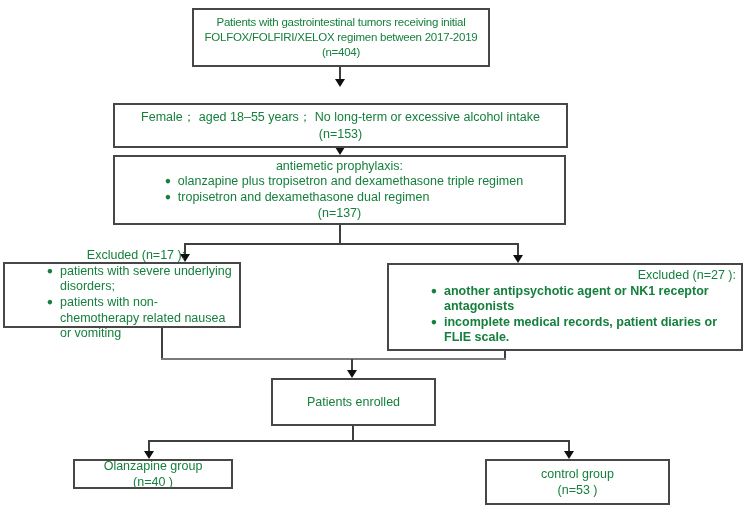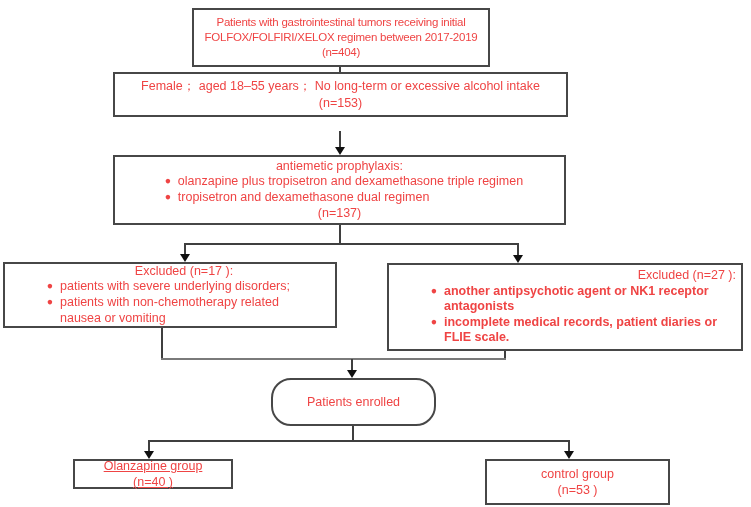--- a/index.html
+++ b/index.html
@@ -1,18 +1,18 @@
 <!DOCTYPE html>
 <html><head>
 <meta charset="utf-8">
 <style>
   html,body { margin:0; padding:0; background:#ffffff; }
   .stage {
     position:relative; width:751px; height:507px; background:#ffffff;
-    font-family:"Liberation Sans", sans-serif; color:#ef4444; overflow:hidden;
+    font-family:"Liberation Sans", sans-serif; color:#15803d; overflow:hidden;
   }
   .fbox {
     position:absolute; box-sizing:border-box; background:#ffffff;
     border:2px solid #474747; display:flex; flex-direction:column;
     justify-content:center; padding:2px 5px; font-size:12.5px; line-height:1.3;
     text-align:center;
   }
   .fbox .line { white-space:nowrap; }
   .small-text { font-size:11.5px; letter-spacing:-0.25px; line-height:1.32; }
   .tight { line-height:1.25; }
@@ -61,41 +61,41 @@
   <div class="arr" style="left:144px; top:451px;"></div>
   <div class="vline" style="left:568px; top:440px; height:11px;"></div>
   <div class="arr" style="left:564px; top:451px;"></div>
 
   <div class="fbox small-text" style="left:192px; top:8px; width:298px; height:59px;">
     <div class="line">Patients with gastrointestinal tumors receiving initial</div>
     <div class="line">FOLFOX/FOLFIRI/XELOX regimen between 2017-2019</div>
     <div class="line">(n=404)</div>
   </div>
 
-  <div class="fbox" style="left:113px; top:72px; width:455px; height:45px;align-items:center;">
+  <div class="fbox" style="left:113px; top:103px; width:455px; height:45px;align-items:center;">
     <div class="line">Female； aged 18–55 years； No long-term or excessive alcohol intake</div>
     <div class="line">(n=153)</div>
   </div>
 
   <div class="fbox tight" style="left:113px; top:155px; width:453px; height:70px;align-items:center;">
     <div>antiemetic prophylaxis:</div>
     <ul class="bullets">
       <li class="bullet">
         <span class="dot">●</span>
         <span class="btxt">olanzapine plus tropisetron and dexamethasone triple regimen</span>
       </li>
       <li class="bullet">
         <span class="dot">●</span>
         <span class="btxt">tropisetron and dexamethasone dual regimen</span>
       </li>
     </ul>
     <div>(n=137)</div>
   </div>
 
-  <div class="fbox tight w-left" style="left:3px; top:262px; width:334px; height:66px;padding-left:33px;">
+  <div class="fbox tight w-left" style="left:3px; top:262px; width:238px; height:66px;padding-left:33px;">
     <div>Excluded (n=17 ):</div>
     <ul class="bullets">
       <li class="bullet">
         <span class="dot">●</span>
         <span class="btxt">patients with severe underlying disorders;</span>
       </li>
       <li class="bullet">
         <span class="dot">●</span>
         <span class="btxt">patients with non-chemotherapy related nausea or vomiting</span>
       </li>
@@ -109,25 +109,25 @@
         <span class="dot">●</span>
         <span class="btxt">another antipsychotic agent or NK1 receptor antagonists</span>
       </li>
       <li class="bullet">
         <span class="dot">●</span>
         <span class="btxt">incomplete medical records, patient diaries or FLIE scale.</span>
       </li>
     </ul>
   </div>
 
-  <div class="fbox" style="left:271px; top:378px; width:165px; height:48px;border-radius:20px;">
+  <div class="fbox" style="left:271px; top:378px; width:165px; height:48px;">
     <div class="line">Patients enrolled</div>
   </div>
 
-  <div class="fbox" style="left:73px; top:459px; width:160px; height:30px;text-decoration:underline;">
+  <div class="fbox" style="left:73px; top:459px; width:160px; height:30px;">
     <div class="line">Olanzapine group</div>
     <div class="line">(n=40 )</div>
   </div>
 
   <div class="fbox" style="left:485px; top:459px; width:185px; height:46px;">
     <div class="line">control group</div>
     <div class="line">(n=53 )</div>
   </div>
 
 </div>

